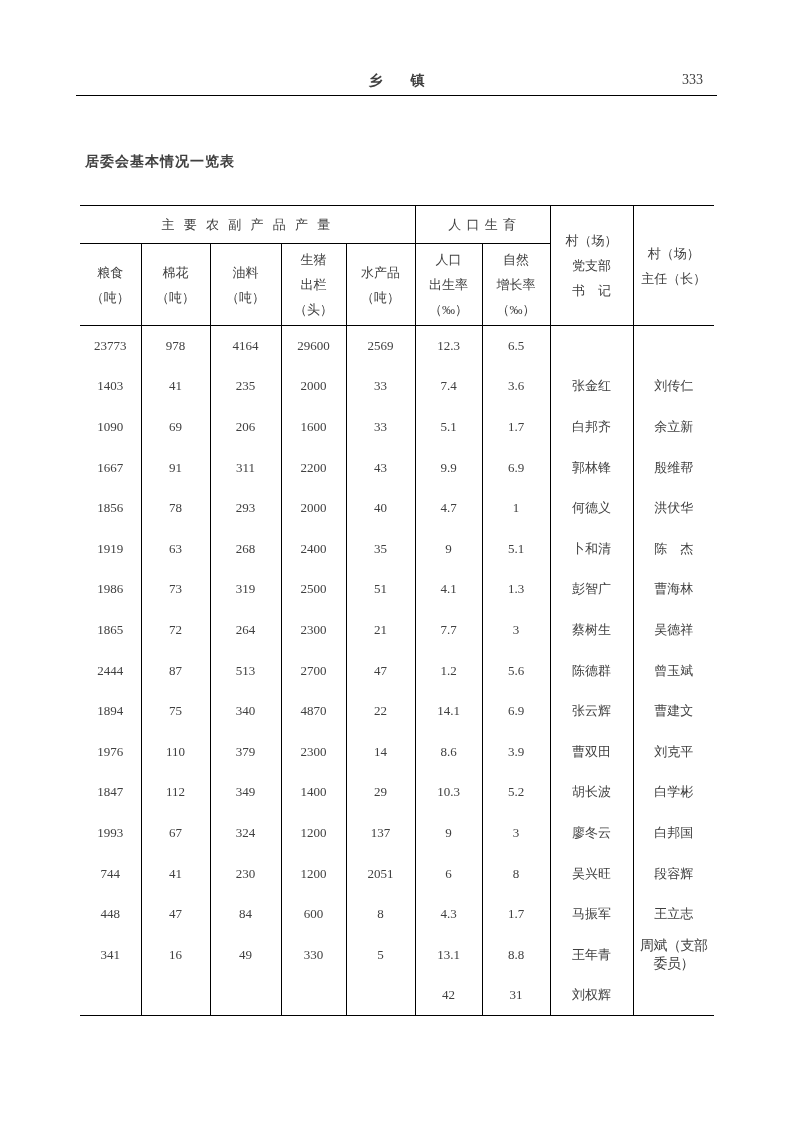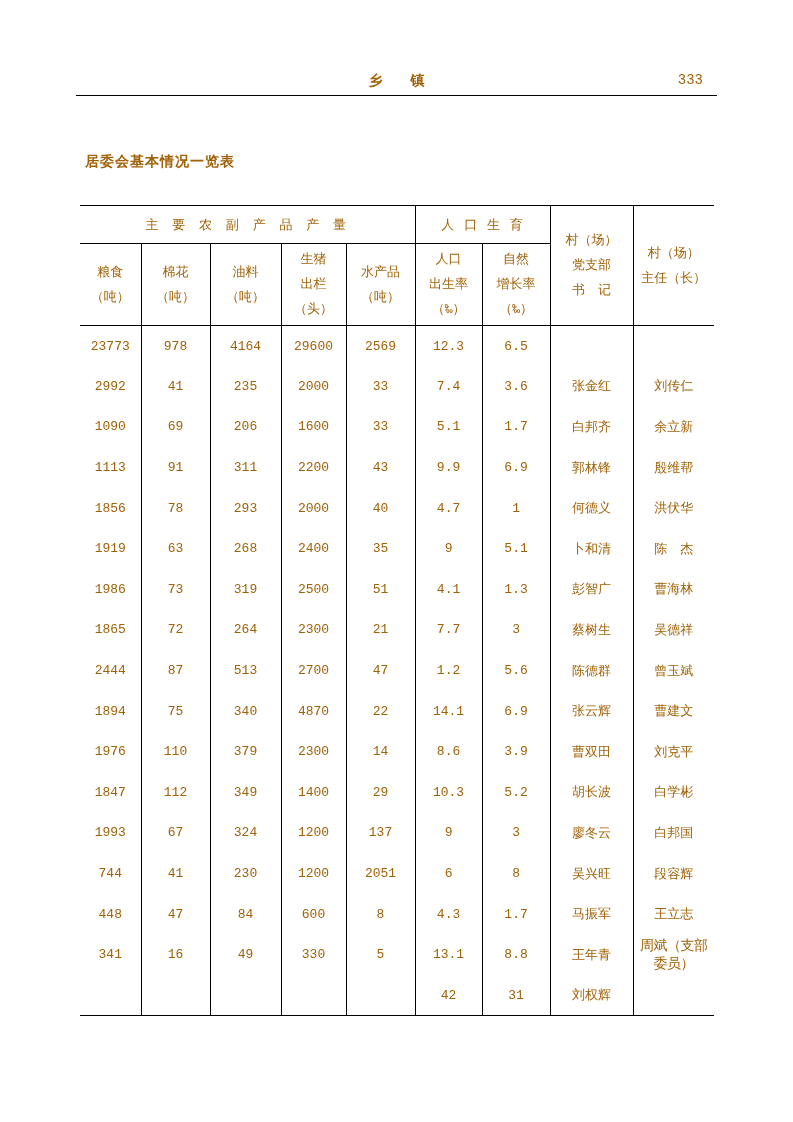--- a/index.html
+++ b/index.html
@@ -1,17 +1,17 @@
 <!DOCTYPE html>
 <html><head>
 <meta charset="utf-8">
 <style>
   html,body{margin:0;padding:0;background:#e8e8e8;}
   .page{position:relative;width:793px;height:1122px;margin:0 auto;background:#ffffff;
-        font-family:Liberation Mono, monospace;color:#a16207;overflow:hidden;}
+        font-family:Liberation Serif, serif;color:#404040;overflow:hidden;}
 
   
   .running-head{position:absolute;top:72px;left:76px;width:641px;height:20px;}
   .running-head .center-title{position:absolute;left:0;right:0;text-align:center;
         font-size:14px;font-weight:bold;}
   .running-head .pageno{position:absolute;right:14px;top:0;font-size:14px;}
   .head-rule{position:absolute;top:95px;left:76px;width:641px;border-top:1.6px solid #000;}
 
   
   .doc-title{position:absolute;top:153px;left:85px;font-size:14px;font-weight:bold;letter-spacing:1px;}
@@ -113,21 +113,21 @@
           <td class="vline">978</td>
           <td class="vline">4164</td>
           <td class="vline">29600</td>
           <td class="vline">2569</td>
           <td class="vline">12.3</td>
           <td class="vline">6.5</td>
           <td class="vline"></td>
           <td></td>
         </tr>
         <tr>
-          <td class="vline">2992</td>
+          <td class="vline">1403</td>
           <td class="vline">41</td>
           <td class="vline">235</td>
           <td class="vline">2000</td>
           <td class="vline">33</td>
           <td class="vline">7.4</td>
           <td class="vline">3.6</td>
           <td class="vline">张金红</td>
           <td>刘传仁</td>
         </tr>
         <tr>
@@ -135,21 +135,21 @@
           <td class="vline">69</td>
           <td class="vline">206</td>
           <td class="vline">1600</td>
           <td class="vline">33</td>
           <td class="vline">5.1</td>
           <td class="vline">1.7</td>
           <td class="vline">白邦齐</td>
           <td>余立新</td>
         </tr>
         <tr>
-          <td class="vline">1113</td>
+          <td class="vline">1667</td>
           <td class="vline">91</td>
           <td class="vline">311</td>
           <td class="vline">2200</td>
           <td class="vline">43</td>
           <td class="vline">9.9</td>
           <td class="vline">6.9</td>
           <td class="vline">郭林锋</td>
           <td>殷维帮</td>
         </tr>
         <tr>

